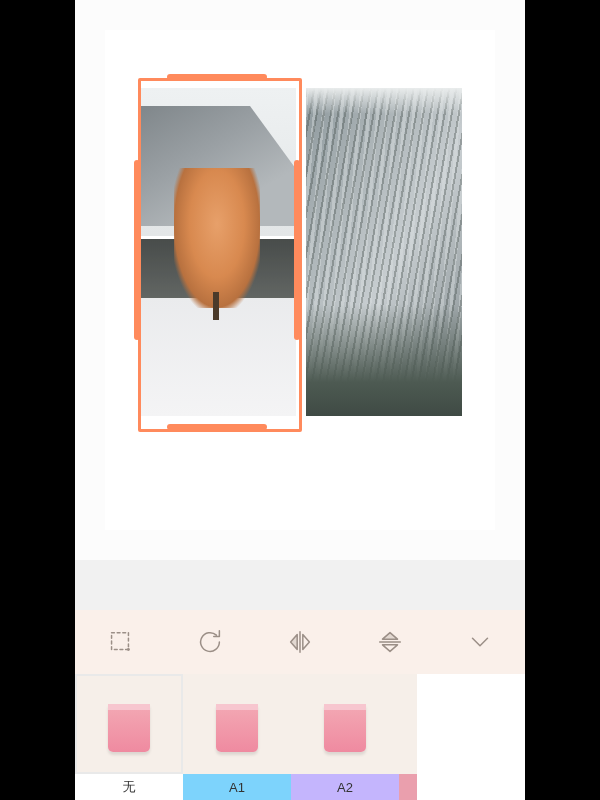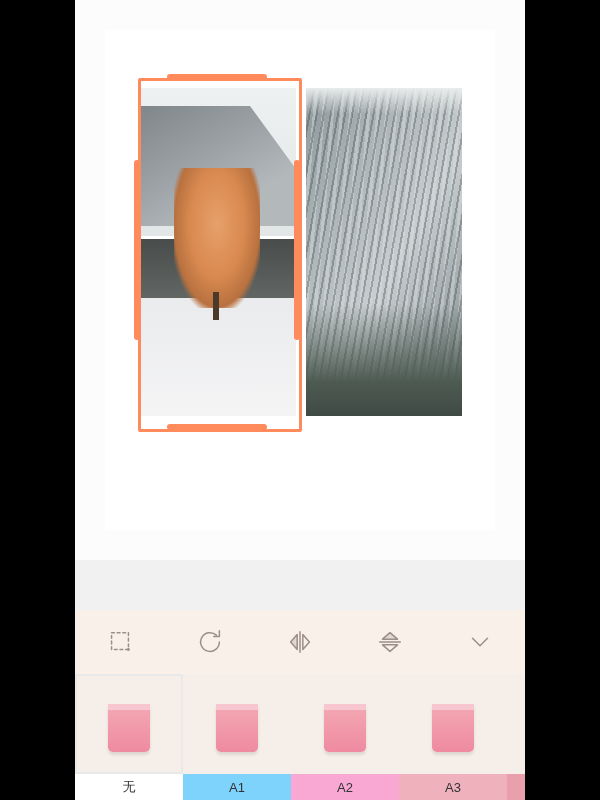--- a/index.html
+++ b/index.html
@@ -35,21 +35,21 @@
   .toolbar svg{width:30px;height:30px;stroke:#9b8f87;stroke-width:1.6;fill:none;stroke-linecap:round;stroke-linejoin:round}
   .tbtn{width:60px;height:48px;display:flex;align-items:center;justify-content:center}
   .filters{position:absolute;left:0;top:674px;width:450px;height:126px;background:#fff;display:flex;overflow:hidden}
   .fcell{flex:0 0 108px;height:126px;display:flex;flex-direction:column;position:relative}
   .fcell.peek{flex:0 0 18px}
   .thumb{height:100px;background:#f6efe9;display:flex;align-items:flex-end;justify-content:center}
   .thumb .cup{width:42px;height:48px;background:linear-gradient(#f3a9b4,#ef8aa0);border-radius:0 0 5px 5px;box-shadow:inset 0 6px 0 #f7c6cf,0 3px 3px rgba(0,0,0,.1);margin-bottom:22px}
   .flabel{height:26px;display:flex;align-items:center;justify-content:center;font-size:13px;color:#333}
   .flabel.pk0{background:#fff}
   .flabel.pk1{background:#7dd3fc}
-  .flabel.pk2{background:#f9a8d4}
+  .flabel.pk2{background:#c4b5fd}
   .flabel.pk3{background:#efb2bd}
   .flabel.pk4{background:#ea9fad}
   .sel .thumb{box-shadow:inset 0 0 0 2px #e9e9e9}
 </style>
 </head>
 <body>
 
 <div class="phone">
 
   <div class="canvas-area">
@@ -125,25 +125,19 @@
           <div class="cup"></div>
         </div>
       <div class="flabel pk1">A1</div>
     </div>
     <div class="fcell">
       <div class="thumb">
           <div class="cup"></div>
         </div>
       <div class="flabel pk2">A2</div>
     </div>
-    <div class="fcell">
-      <div class="thumb">
-          <div class="cup"></div>
-        </div>
-      <div class="flabel pk3">A3</div>
-    </div>
     <div class="fcell peek">
       <div class="thumb"></div>
       <div class="flabel pk4"></div>
     </div>
   </div>
 
 </div>
 
 </body></html>

